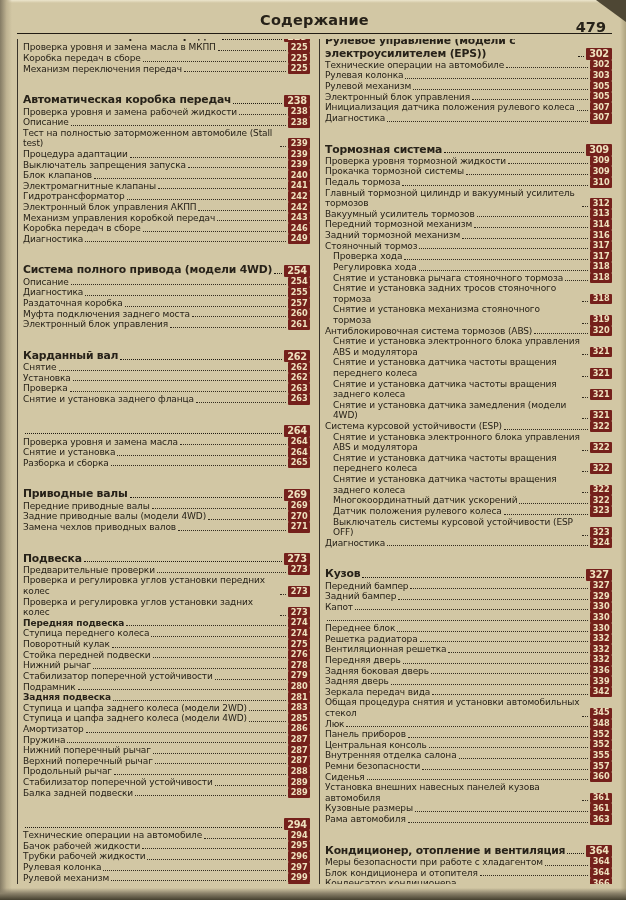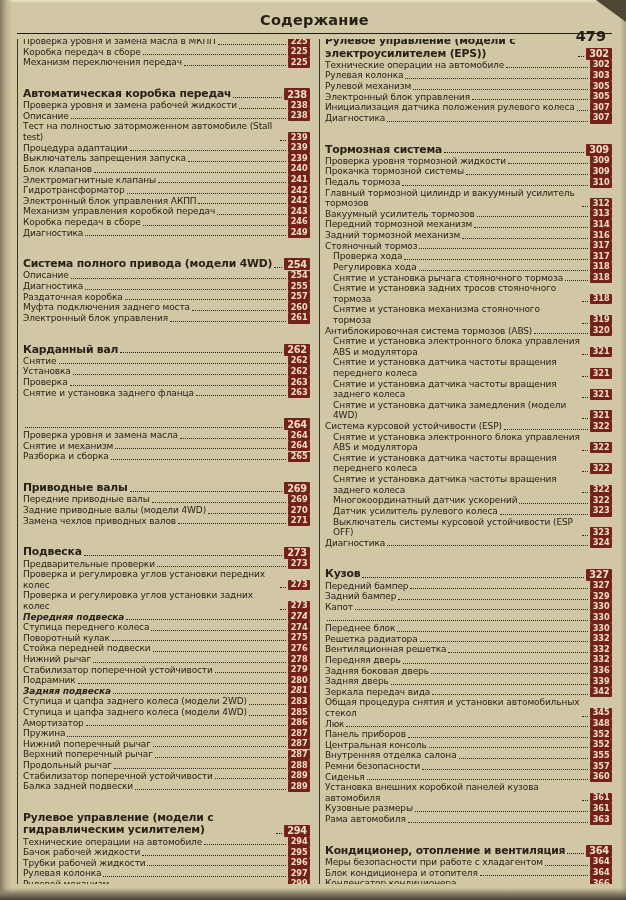--- a/index.html
+++ b/index.html
@@ -16,21 +16,21 @@
   }
   
   .page-header { position: relative; height: 19px; }
   .header-title {
     position: absolute; left: 0; right: 0;
     text-align: center;
     font-size: 14.5px; font-weight: 700;
     letter-spacing: 0.2px;
   }
   .header-page {
-    position: absolute; right: 6px; top: 16px;
+    position: absolute; right: 6px; top: 7px;
     font-size: 14.5px; font-weight: 700;
   }
   .header-rule {
     border-bottom: 1.6px solid #211c13;
     margin-top: 2px;
   }
   
   .toc-columns {
     display: flex;
     gap: 9px;
@@ -74,21 +74,21 @@
     white-space: nowrap;
   }
   .sect-header {
     font-size: 10.8px;
     line-height: 1.14;
     font-weight: 700;
     letter-spacing: -0.2px;
   }
   .sect-header .dots { border-bottom: 1.8px dotted #1f1a12; margin-bottom: 2.5px; }
   .sect-header .pg { font-size: 9.8px; line-height: 11px; padding: 0.5px 3px; }
-  .entry.bold { font-weight: 700; font-style: italic; }
+  .entry.bold { font-weight: 700; }
   .entry.indent .lbl { padding-left: 8px; }
   
   .edge { position: absolute; pointer-events: none; z-index: 5; }
   .edge-left  { left: 0; top: 0; bottom: 0; width: 12px;
     background: linear-gradient(to right, #847b64, #bfb392 55%, rgba(210,199,164,0)); }
   .edge-bottom{ left: 0; right: 0; bottom: 0; height: 12px;
     background: linear-gradient(to top, #45402f, #8a816a 55%, rgba(210,199,164,0)); }
   .edge-top   { left: 0; right: 0; top: 0; height: 3px;
     background: linear-gradient(to bottom, #ece5cc, rgba(210,199,164,0)); }
   .edge-right { right: 0; top: 0; bottom: 0; width: 6px;
@@ -261,21 +261,21 @@
           <div class="row sect-header">
             <span class="dots"></span>
             <span class="pg">264</span>
           </div>
           <div class="row entry">
             <span class="lbl">Проверка уровня и замена масла</span>
             <span class="dots"></span>
             <span class="pg">264</span>
           </div>
           <div class="row entry">
-            <span class="lbl">Снятие и механизм</span>
+            <span class="lbl">Снятие и установка</span>
             <span class="dots"></span>
             <span class="pg">264</span>
           </div>
           <div class="row entry">
             <span class="lbl">Разборка и сборка</span>
             <span class="dots"></span>
             <span class="pg">265</span>
           </div>
         </div>
         <div class="section">
@@ -402,21 +402,20 @@
             <span class="pg">289</span>
           </div>
           <div class="row entry">
             <span class="lbl">Балка задней подвески</span>
             <span class="dots"></span>
             <span class="pg">289</span>
           </div>
         </div>
         <div class="section">
           <div class="row sect-header">
-            <span class="lbl">Рулевое управление (модели с гидравлическим усилителем)</span>
             <span class="dots"></span>
             <span class="pg">294</span>
           </div>
           <div class="row entry">
             <span class="lbl">Технические операции на автомобиле</span>
             <span class="dots"></span>
             <span class="pg">294</span>
           </div>
           <div class="row entry">
             <span class="lbl">Бачок рабочей жидкости</span>
@@ -598,21 +597,21 @@
             <span class="lbl">Снятие и установка датчика частоты вращения заднего колеса</span>
             <span class="dots"></span>
             <span class="pg">322</span>
           </div>
           <div class="row entry indent">
             <span class="lbl">Многокоординатный датчик ускорений</span>
             <span class="dots"></span>
             <span class="pg">322</span>
           </div>
           <div class="row entry indent">
-            <span class="lbl">Датчик усилитель рулевого колеса</span>
+            <span class="lbl">Датчик положения рулевого колеса</span>
             <span class="dots"></span>
             <span class="pg">323</span>
           </div>
           <div class="row entry indent">
             <span class="lbl">Выключатель системы курсовой устойчивости (ESP OFF)</span>
             <span class="dots"></span>
             <span class="pg">323</span>
           </div>
           <div class="row entry">
             <span class="lbl">Диагностика</span>
@@ -709,21 +708,21 @@
             <span class="lbl">Ремни безопасности</span>
             <span class="dots"></span>
             <span class="pg">357</span>
           </div>
           <div class="row entry">
             <span class="lbl">Сиденья</span>
             <span class="dots"></span>
             <span class="pg">360</span>
           </div>
           <div class="row entry">
-            <span class="lbl">Установка внешних коробкой панелей кузова автомобиля</span>
+            <span class="lbl">Установка внешних навесных панелей кузова автомобиля</span>
             <span class="dots"></span>
             <span class="pg">361</span>
           </div>
           <div class="row entry">
             <span class="lbl">Кузовные размеры</span>
             <span class="dots"></span>
             <span class="pg">361</span>
           </div>
           <div class="row entry">
             <span class="lbl">Рама автомобиля</span>

